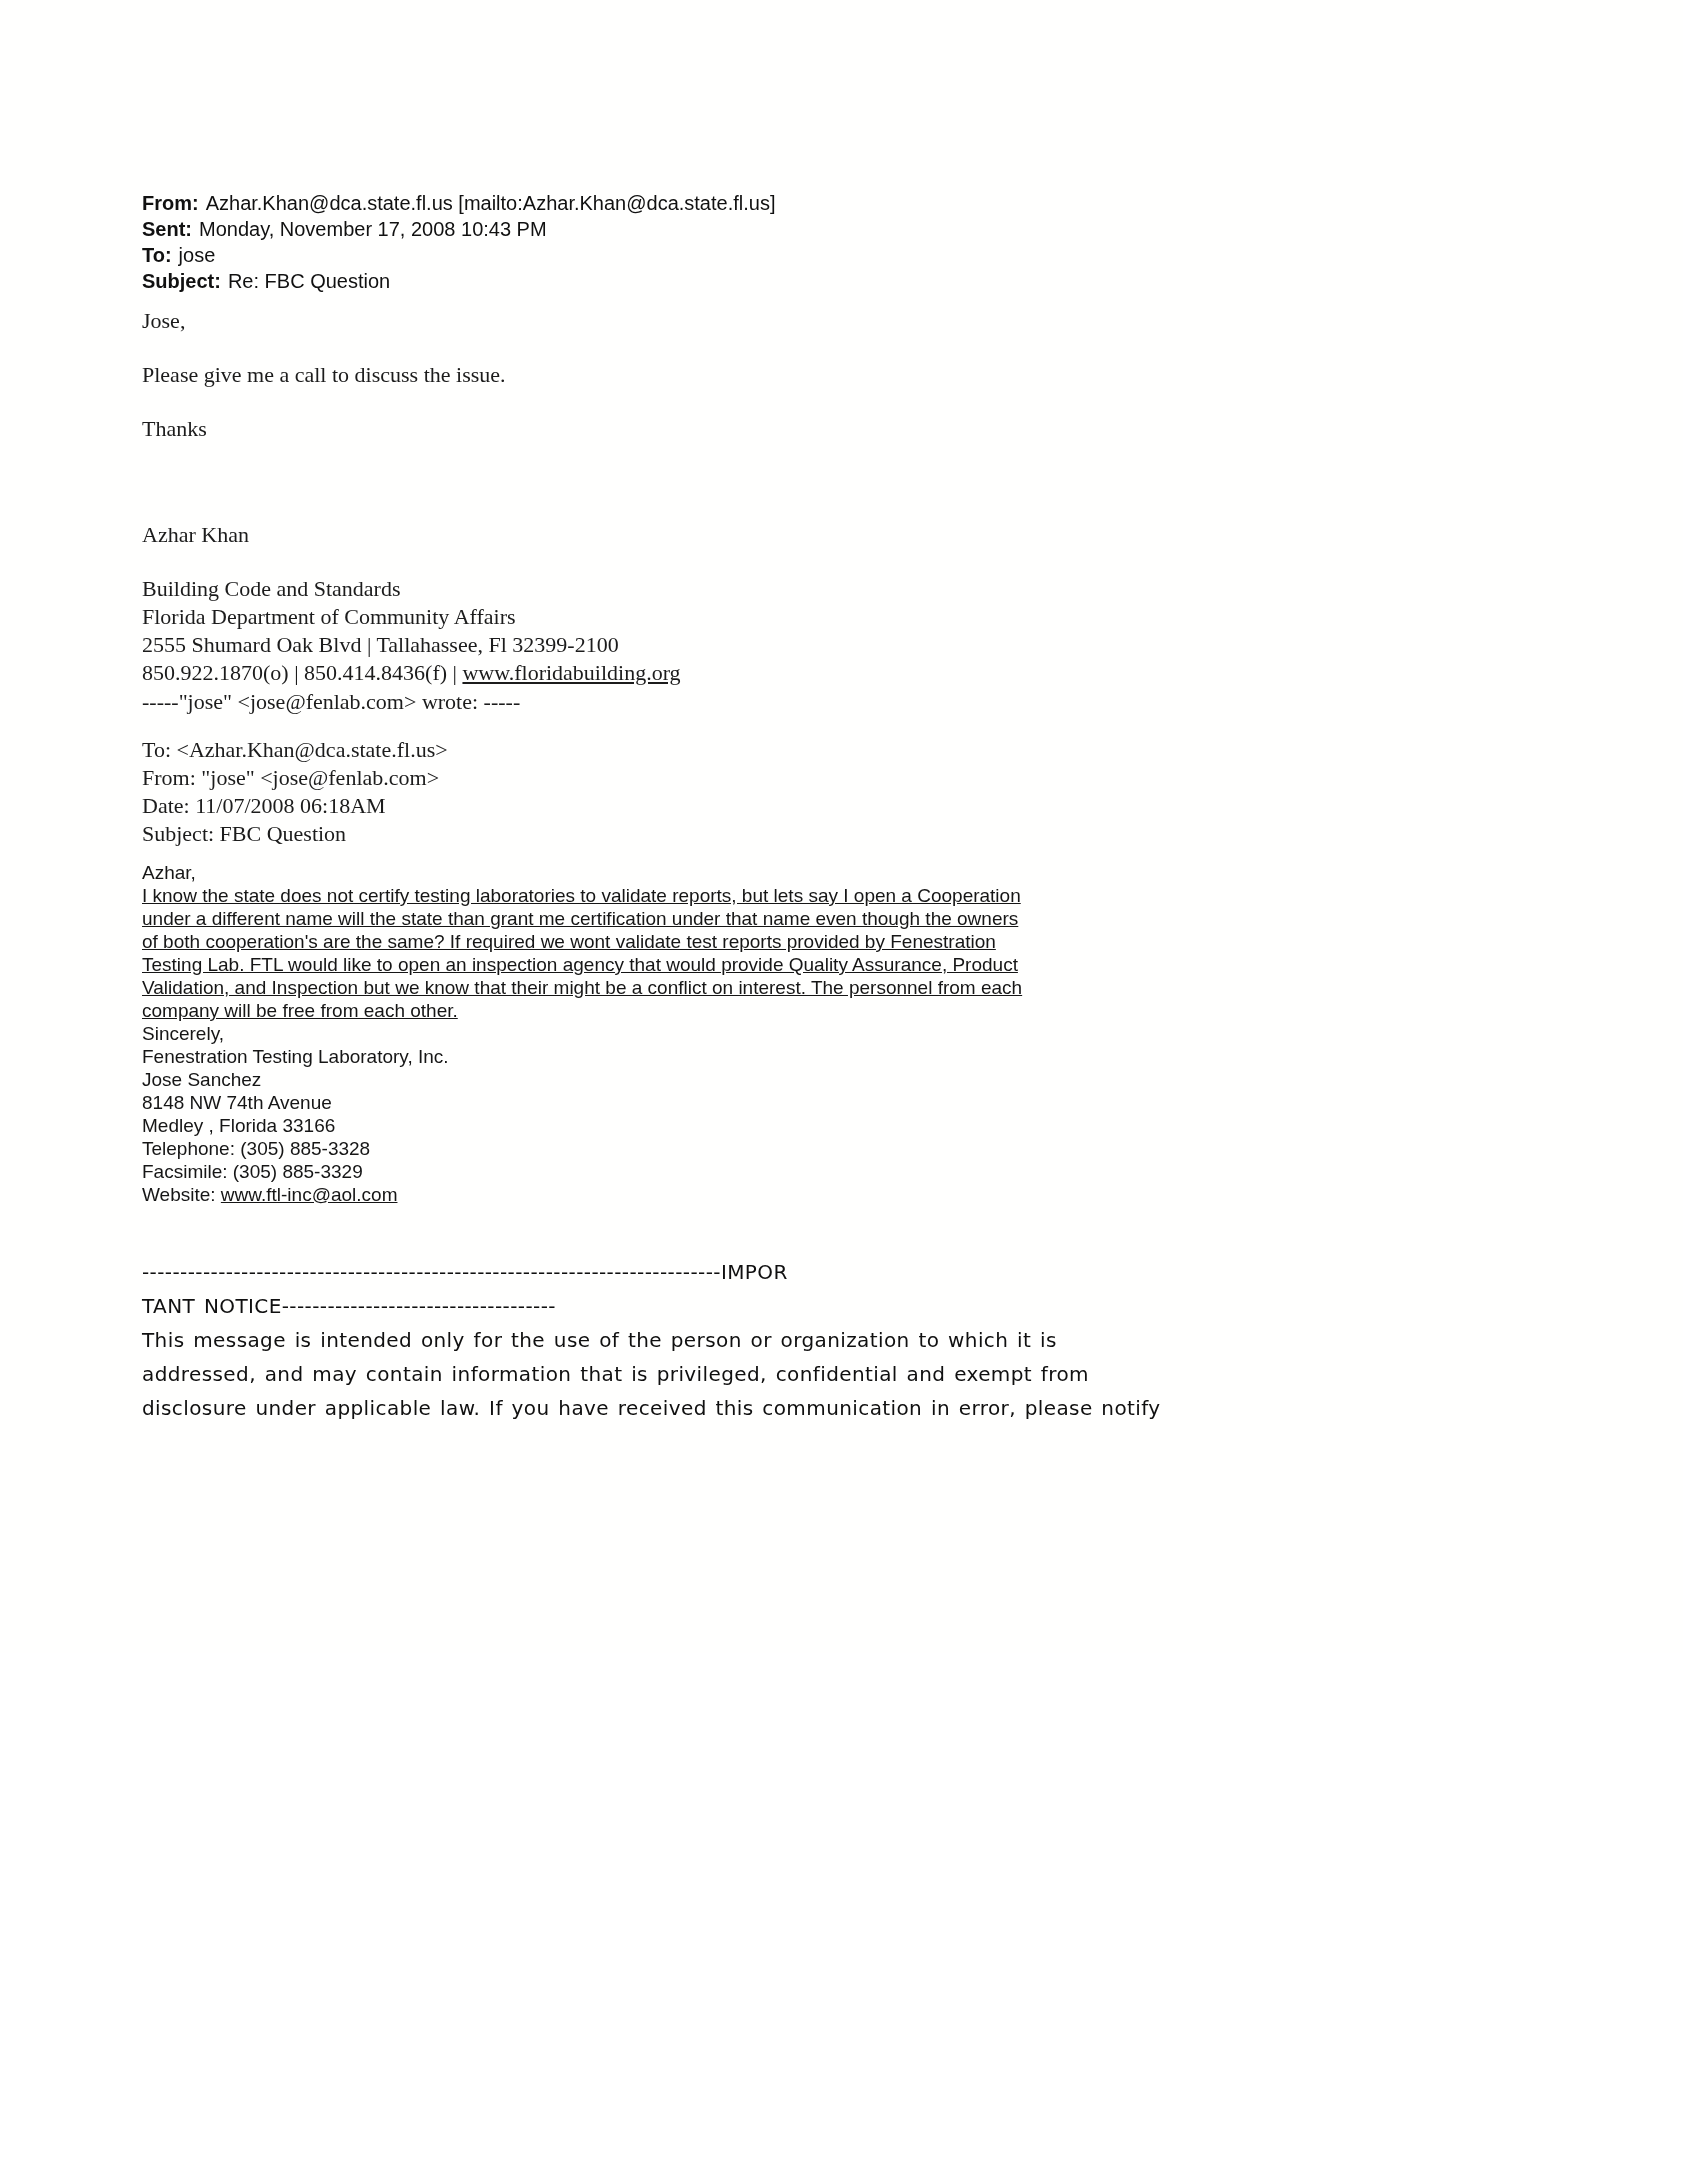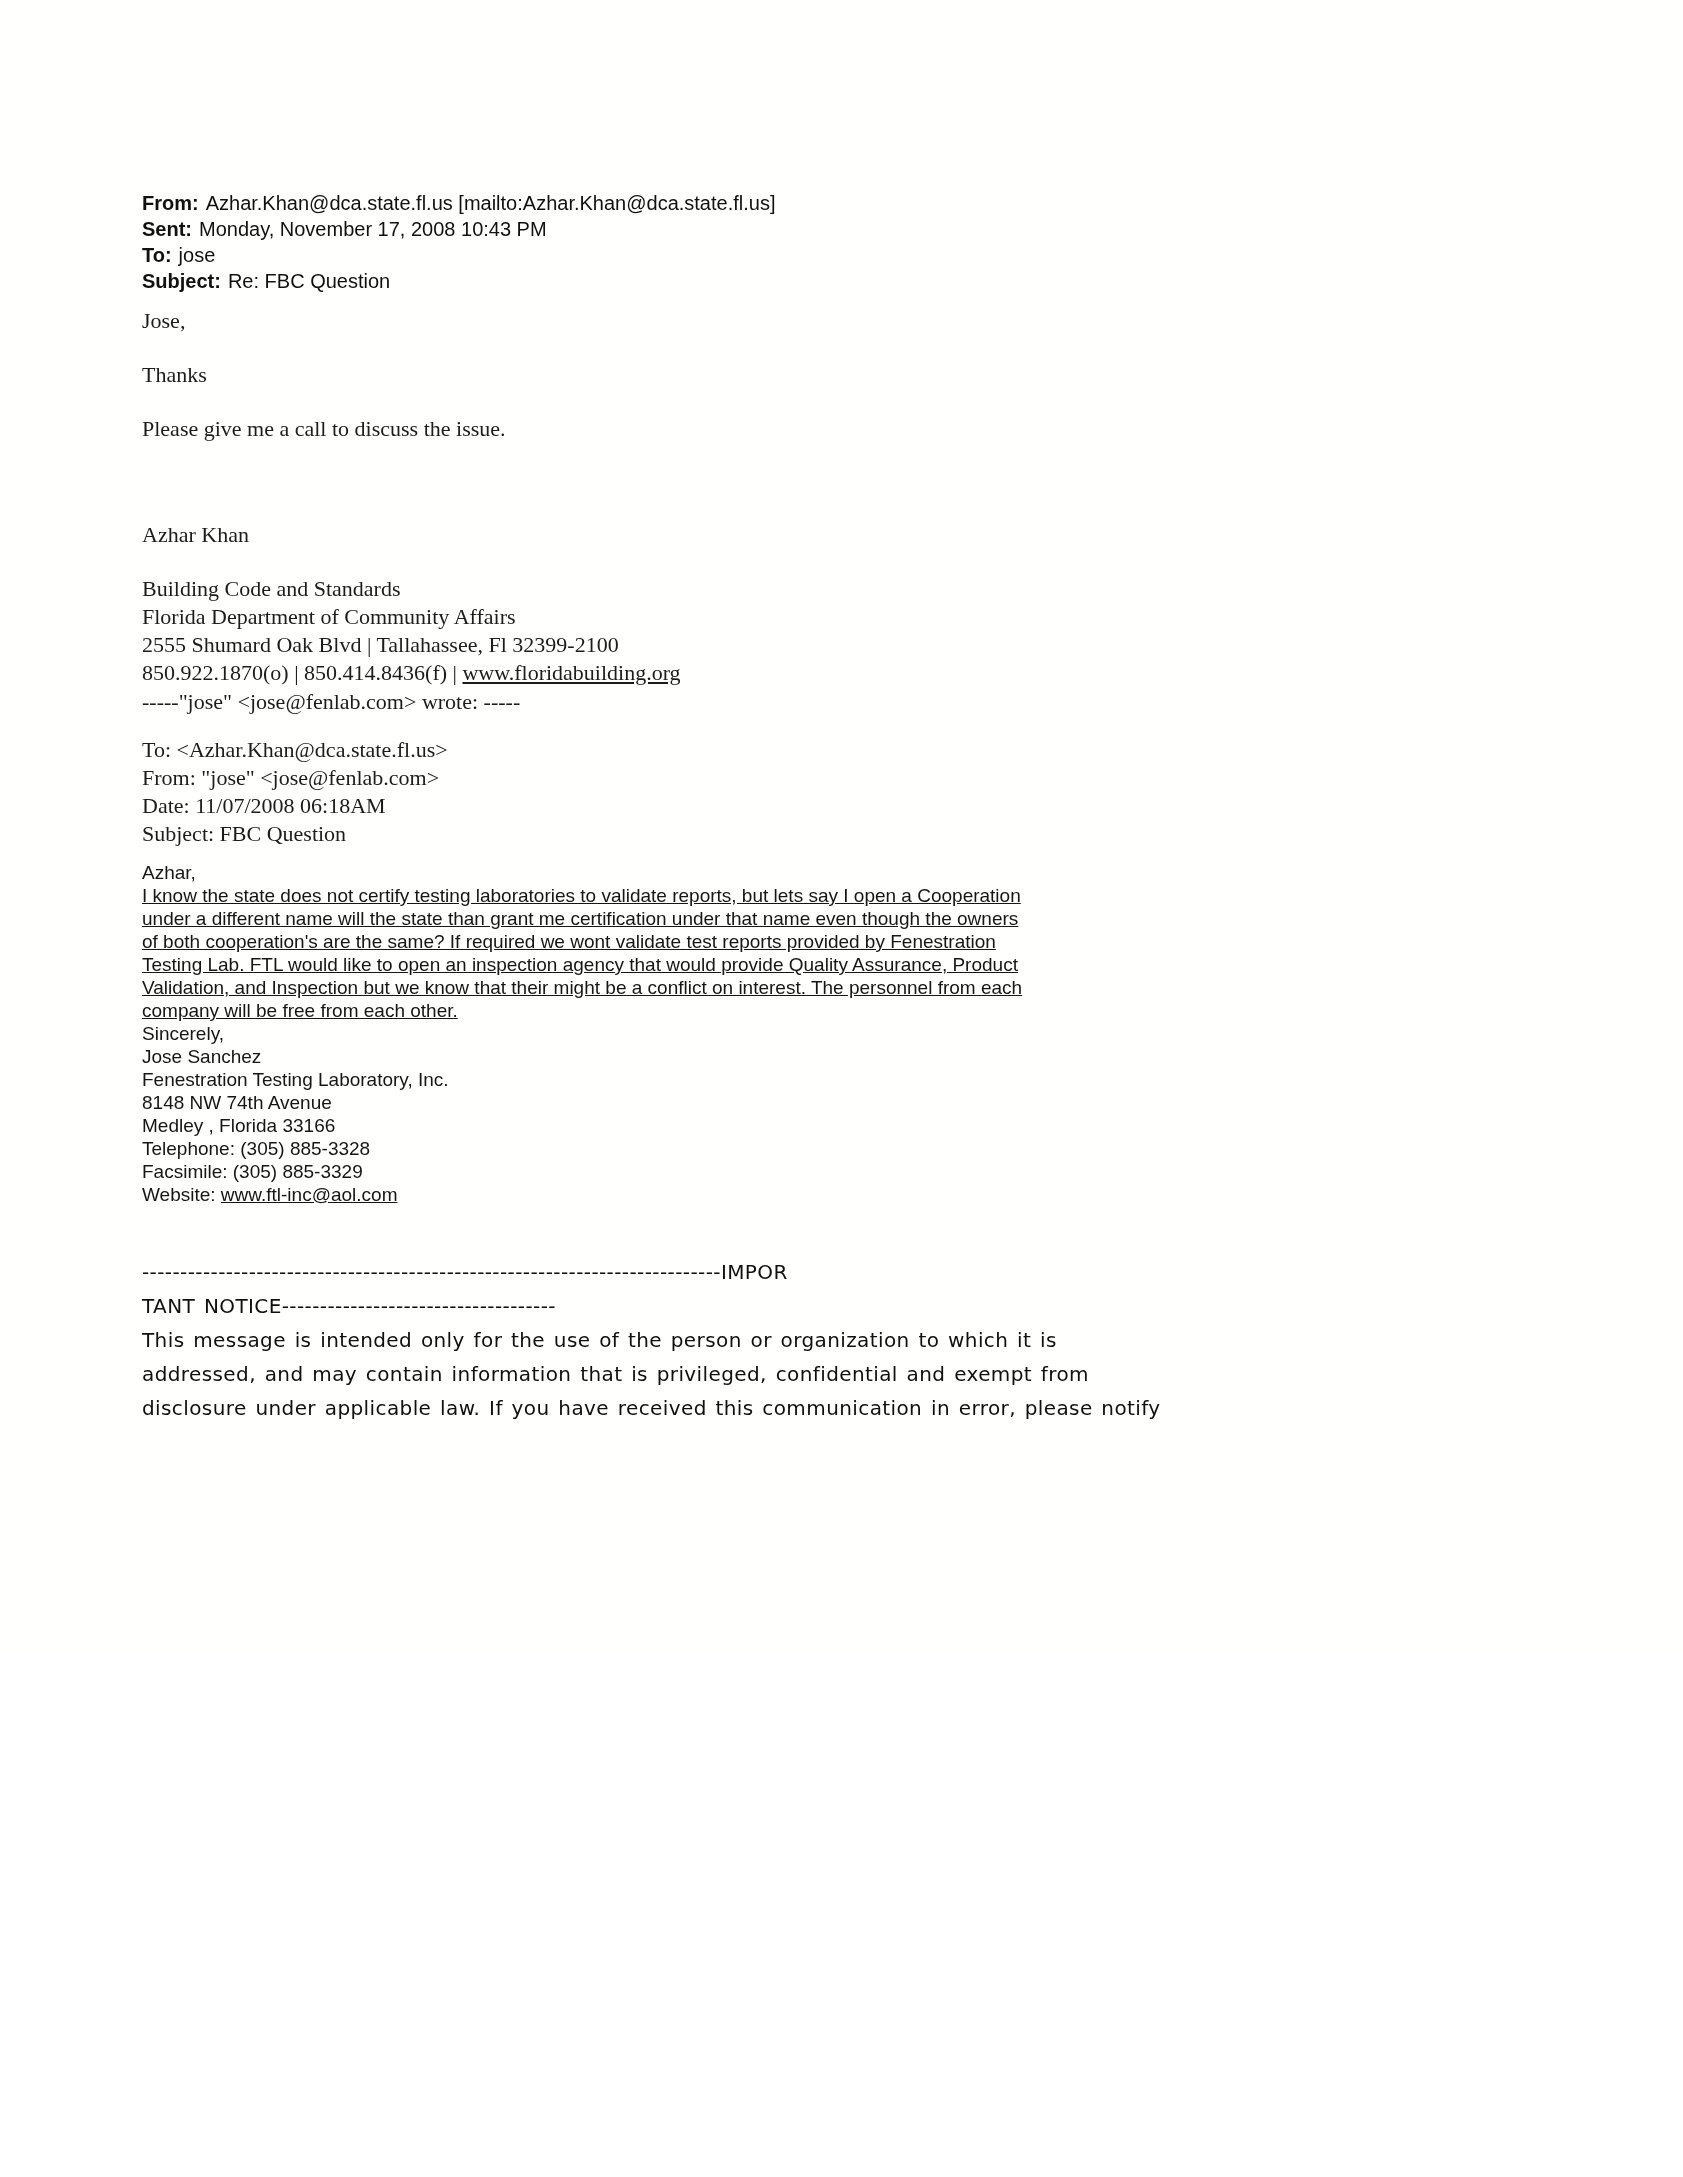--- a/index.html
+++ b/index.html
@@ -101,22 +101,22 @@
     <div>
       <span class="lbl">To:</span><span>jose</span>
     </div>
     <div>
       <span class="lbl">Subject:</span><span>Re: FBC Question</span>
     </div>
   </div>
 
   <div class="reply">
     <div>Jose,</div>
+    <div class="gap-para">Please give me a call to discuss the issue.</div>
     <div class="gap-para">Thanks</div>
-    <div class="gap-para">Please give me a call to discuss the issue.</div>
     <div class="gap-big">Azhar Khan</div>
     <div class="gap-para">Building Code and Standards</div>
     <div>Florida Department of Community Affairs</div>
     <div>2555 Shumard Oak Blvd | Tallahassee, Fl 32399-2100</div>
     <div>
       <span>850.922.1870(o) | 850.414.8436(f) | </span><span class="link">www.floridabuilding.org</span>
     </div>
   </div>
 
   <div class="quoted">
@@ -129,22 +129,22 @@
 
   <div class="message">
     <div>Azhar,</div>
     <div class="para">I know the state does not certify testing laboratories to validate reports, but lets say I open a Cooperation
 under a different name will the state than grant me certification under that name even though the owners
 of both cooperation's are the same? If required we wont validate test reports provided by Fenestration
 Testing Lab. FTL would like to open an inspection agency that would provide Quality Assurance, Product
 Validation, and Inspection but we know that their might be a conflict on interest. The personnel from each
 company will be free from each other.</div>
     <div>Sincerely,</div>
+    <div>Fenestration Testing Laboratory, Inc.</div>
     <div>Jose Sanchez</div>
-    <div>Fenestration Testing Laboratory, Inc.</div>
     <div>8148 NW 74th Avenue</div>
     <div>Medley , Florida 33166</div>
     <div>Telephone: (305) 885-3328</div>
     <div>Facsimile: (305) 885-3329</div>
     <div>
       <span>Website: </span><span class="link">www.ftl-inc@aol.com</span>
     </div>
   </div>
 
   <div class="notice">

